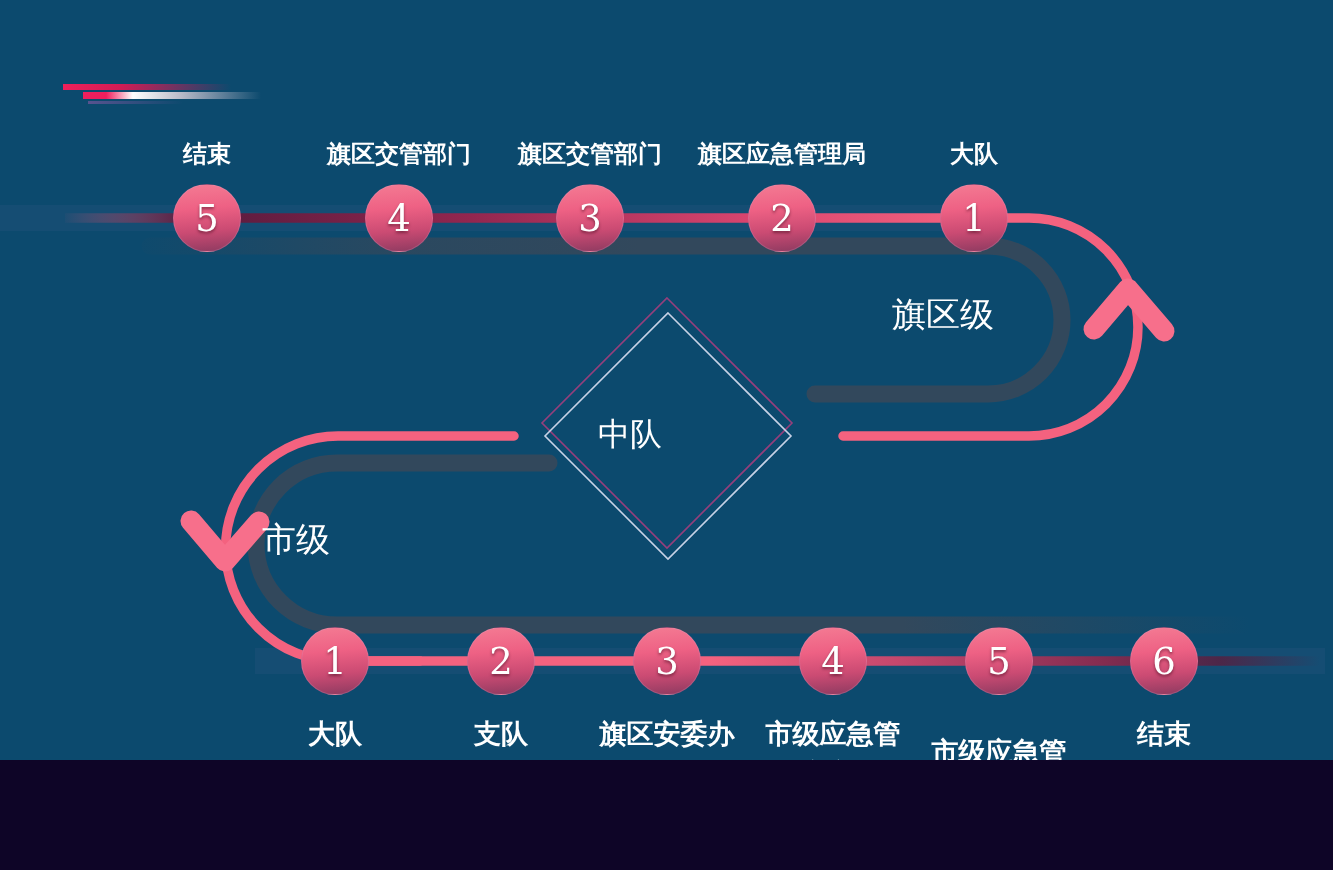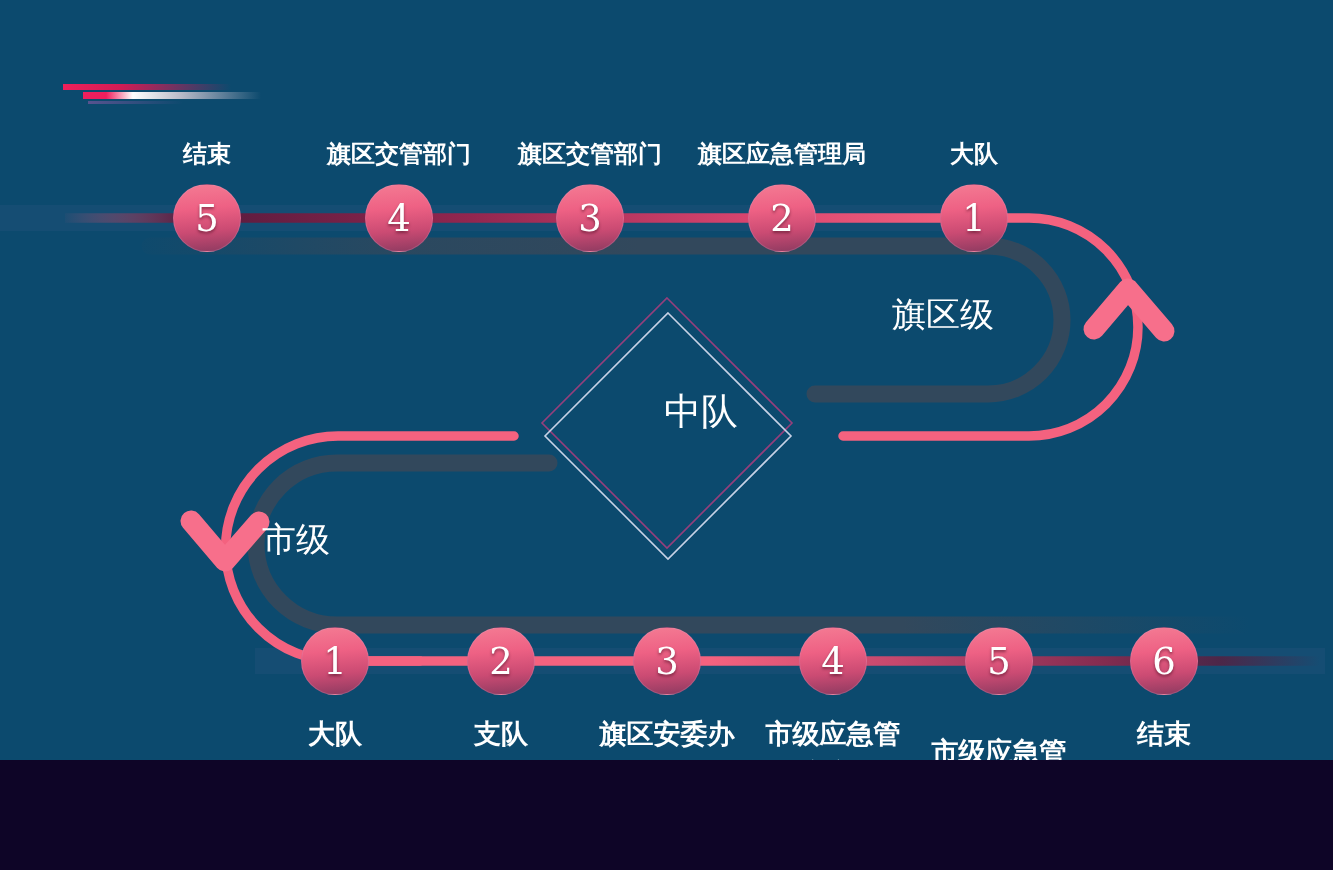--- a/index.html
+++ b/index.html
@@ -28,22 +28,22 @@
   .bottom-label{
     position:absolute;width:180px;text-align:center;
     color:#ffffff;font-size:27px;font-weight:bold;line-height:40px;
     white-space:pre-line;
   }
   .level-label{
     position:absolute;width:180px;
     color:#ffffff;font-size:34px;font-weight:400;line-height:40px;
   }
   .diamond-label{
-    position:absolute;left:598px;top:392px;width:140px;text-align:right;
-    color:#ffffff;font-size:37px;font-weight:400;line-height:40px;
+    position:absolute;left:598px;top:414px;width:140px;text-align:left;
+    color:#ffffff;font-size:32px;font-weight:400;line-height:40px;
   }
   .speed-line{position:absolute;}
 </style>
 </head>
 <body>
 
 <div id="stage">
 
   <svg class="paths" width="1333" height="870" viewBox="0 0 1333 870">
     <defs>

